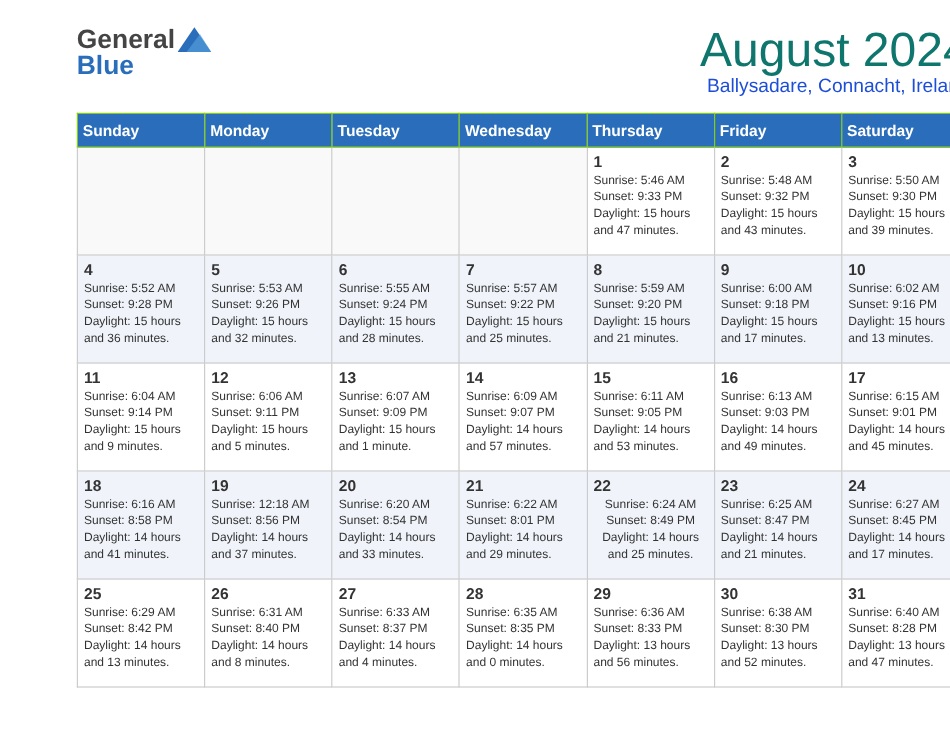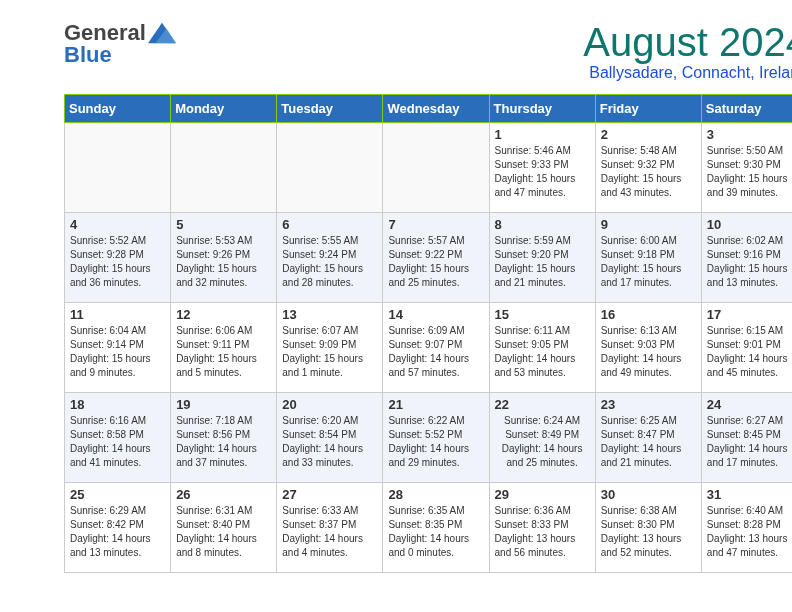--- a/index.html
+++ b/index.html
@@ -187,36 +187,36 @@
         <tr class="data-row alt-row">
           <td>
             <span class="day-num">18</span>
             <div class="day-info" style="white-space: pre-line;">Sunrise: 6:16 AM
 Sunset: 8:58 PM
 Daylight: 14 hours
 and 41 minutes.</div>
           </td>
           <td>
             <span class="day-num">19</span>
-            <div class="day-info" style="white-space: pre-line;">Sunrise: 7:18 AM
+            <div class="day-info" style="white-space: pre-line;">Sunrise: 12:18 AM
 Sunset: 8:56 PM
 Daylight: 14 hours
 and 37 minutes.</div>
           </td>
           <td>
             <span class="day-num">20</span>
             <div class="day-info" style="white-space: pre-line;">Sunrise: 6:20 AM
 Sunset: 8:54 PM
 Daylight: 14 hours
 and 33 minutes.</div>
           </td>
           <td>
             <span class="day-num">21</span>
             <div class="day-info" style="white-space: pre-line;">Sunrise: 6:22 AM
-Sunset: 5:52 PM
+Sunset: 8:01 PM
 Daylight: 14 hours
 and 29 minutes.</div>
           </td>
           <td>
             <span class="day-num">22</span>
             <div class="day-info" style="white-space: pre-line; text-align: center;">Sunrise: 6:24 AM
 Sunset: 8:49 PM
 Daylight: 14 hours
 and 25 minutes.</div>
           </td>

